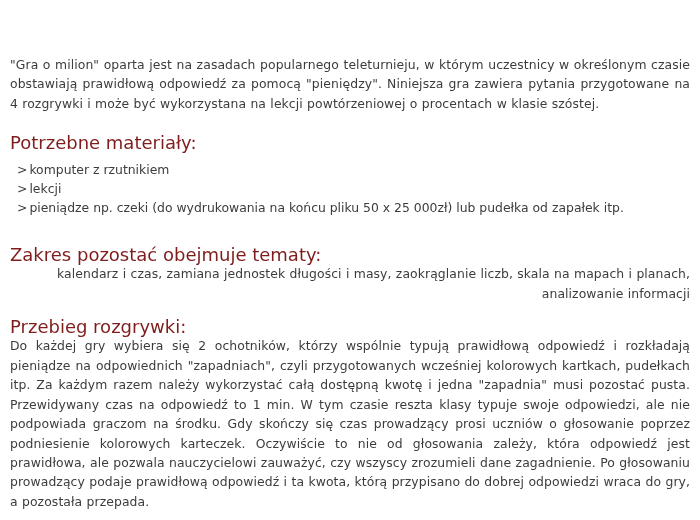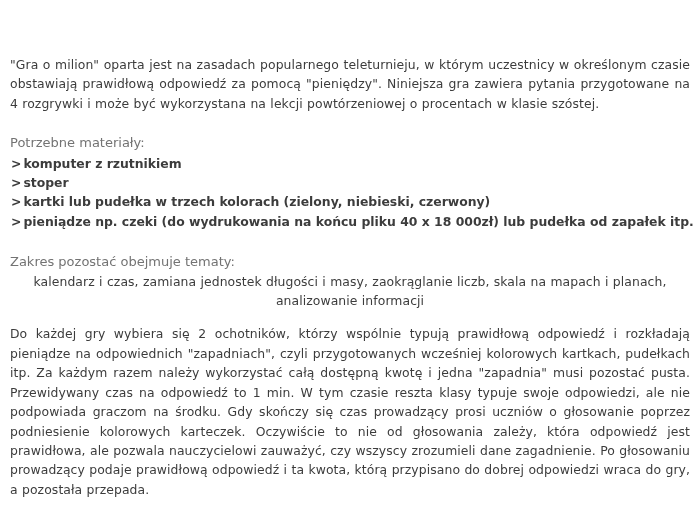--- a/index.html
+++ b/index.html
@@ -34,82 +34,79 @@
     word-spacing: 0.3px;
     margin: 0;
     color: #3c3c3c;
     font-family: "DejaVu Sans", sans-serif;
   }
   .para.justify {
     text-align: justify;
     text-justify: inter-word;
   }
   .para.left {
-    text-align: center;
+    text-align: right;
   }
   .block {
     margin: 0;
     padding: 0;
   }
   .gap-after-intro { height: 20px; }
   .gap-after-materials { height: 20px; }
   .gap-after-topics { height: 14px; }
 
   .list {
     list-style: none;
-    margin: 1px;
+    margin: 7px;
     padding: 0;
-    font-weight: bold;
   }
   .list li {
     font-size: 12.4px;
     line-height: 19.4px;
     color: #3c3c3c;
     white-space: nowrap;
   }
   .bullet-mark {
     display: inline-block;
     margin-right: 2px;
   }
   .heading-line {
-    font-size: 13px;
+    font-size: 18px;
     line-height: 19.4px;
-    color: #737373;
+    color: #7f1d1d;
   }
 </style>
 </head>
 <body>
 
 <div class="page">
   <div class="doc-body">
 
     <p class="para justify block">"Gra o milion" oparta jest na zasadach popularnego teleturnieju, w którym uczestnicy w określonym czasie obstawiają prawidłową odpowiedź za pomocą "pieniędzy". Niniejsza gra zawiera pytania przygotowane na 4 rozgrywki i może być wykorzystana na lekcji powtórzeniowej o procentach w klasie szóstej.</p>
 
     <div class="gap-after-intro"></div>
 
     <div class="heading-line">Potrzebne materiały:</div>
 
     <ul class="list">
       <li>
         <span class="bullet-mark">&gt;</span><span>komputer z rzutnikiem</span>
       </li>
       <li>
-        <span class="bullet-mark">&gt;</span><span>stoper</span>
+        <span class="bullet-mark">&gt;</span><span>lekcji</span>
       </li>
       <li>
-        <span class="bullet-mark">&gt;</span><span>kartki lub pudełka w trzech kolorach (zielony, niebieski, czerwony)</span>
-      </li>
-      <li>
-        <span class="bullet-mark">&gt;</span><span>pieniądze np. czeki (do wydrukowania na końcu pliku 40 x 18 000zł) lub pudełka od zapałek itp.</span>
+        <span class="bullet-mark">&gt;</span><span>pieniądze np. czeki (do wydrukowania na końcu pliku 50 x 25 000zł) lub pudełka od zapałek itp.</span>
       </li>
     </ul>
 
     <div class="gap-after-materials"></div>
 
     <div class="heading-line">Zakres pozostać obejmuje tematy:</div>
     <div class="para left">kalendarz i czas, zamiana jednostek długości i masy, zaokrąglanie liczb, skala na mapach i planach, analizowanie informacji</div>
 
     <div class="gap-after-topics"></div>
 
+    <div class="heading-line">Przebieg rozgrywki:</div>
     <p class="para justify block">Do każdej gry wybiera się 2 ochotników, którzy wspólnie typują prawidłową odpowiedź i rozkładają pieniądze na odpowiednich "zapadniach", czyli przygotowanych wcześniej kolorowych kartkach, pudełkach itp. Za każdym razem należy wykorzystać całą dostępną kwotę i jedna "zapadnia" musi pozostać pusta. Przewidywany czas na odpowiedź to 1 min. W tym czasie reszta klasy typuje swoje odpowiedzi, ale nie podpowiada graczom na środku. Gdy skończy się czas prowadzący prosi uczniów o głosowanie poprzez podniesienie kolorowych karteczek. Oczywiście to nie od głosowania zależy, która odpowiedź jest prawidłowa, ale pozwala nauczycielowi zauważyć, czy wszyscy zrozumieli dane zagadnienie. Po głosowaniu prowadzący podaje prawidłową odpowiedź i ta kwota, którą przypisano do dobrej odpowiedzi wraca do gry, a pozostała przepada.</p>
 
   </div>
 </div>
 
 </body></html>

